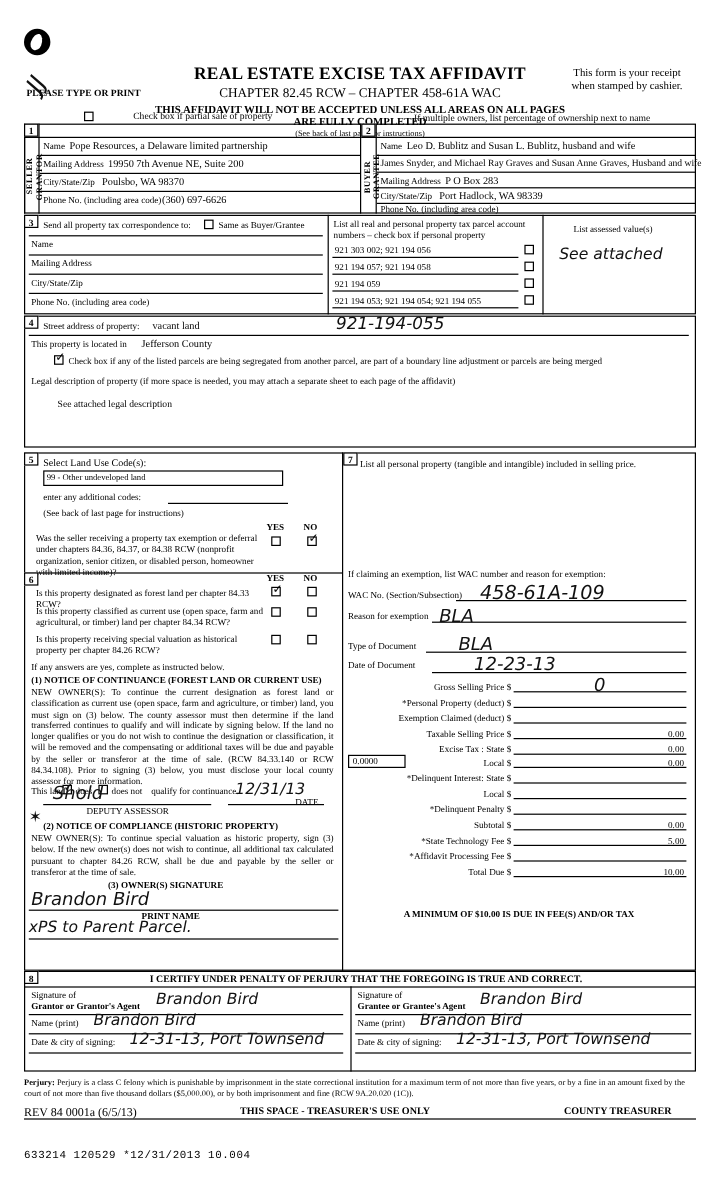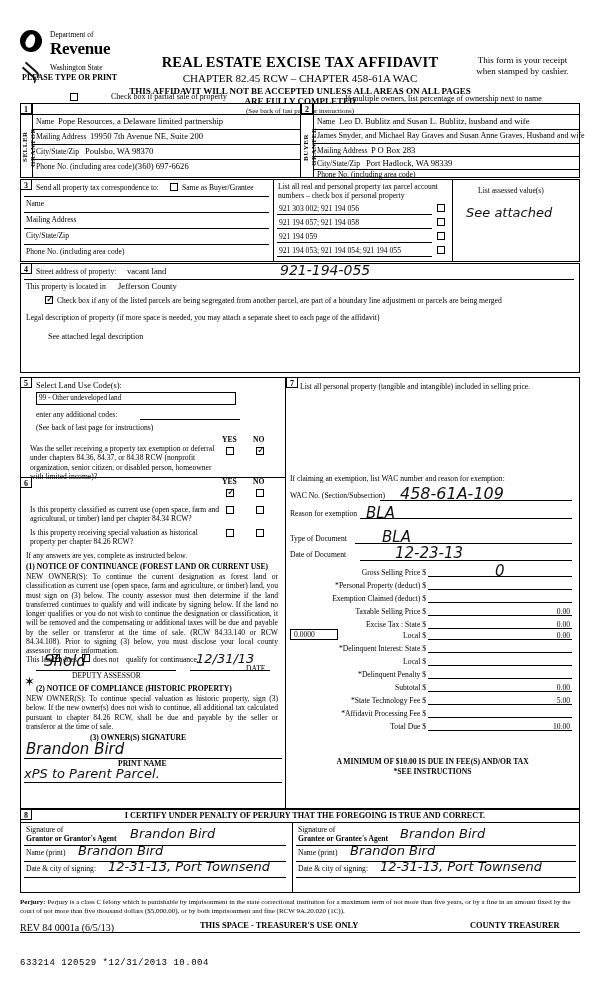--- a/index.html
+++ b/index.html
@@ -47,25 +47,20 @@
 
   .scribble{position:absolute;font-family:"DejaVu Sans",sans-serif;font-style:italic;color:#111;}
 </style>
 </head>
 <body>
 
 <div class="page">
 
   <div class="dept">
     <span class="swirl"></span>
-    <span class="dept-txt">
-      <span class="d1">Department of</span><br>
-      <span class="d2">Revenue</span><br>
-      <span class="d3">Washington State</span>
-    </span>
   </div>
 
   <div class="title">
     <h1>REAL ESTATE EXCISE TAX AFFIDAVIT</h1>
     <div class="sub">CHAPTER 82.45 RCW – CHAPTER 458-61A WAC</div>
     <div class="warn">THIS AFFIDAVIT WILL NOT BE ACCEPTED UNLESS ALL AREAS ON ALL PAGES ARE FULLY COMPLETED</div>
     <div class="seenote">(See back of last page for instructions)</div>
   </div>
 
   <div class="receipt">
@@ -199,20 +194,21 @@
   <div class="lbl" style="left:30px;top:444px;width:185px;line-height:1.25;">Was the seller receiving a property tax exemption or deferral under chapters 84.36, 84.37, or 84.38 RCW (nonprofit organization, senior citizen, or disabled person, homeowner with limited income)?</div>
   <div class="cbx" style="left:226px;top:447px;"></div>
   <div class="cbx ck" style="left:256px;top:447px;"></div>
 
   <div class="line" style="left:20px;top:477px;width:265px;"></div>
   <div class="numbadge" style="left:20px;top:477px;">6</div>
 
   <div class="lbl" style="left:222px;top:477px;font-weight:bold;">YES</div>
   <div class="lbl" style="left:253px;top:477px;font-weight:bold;">NO</div>
 
+  <div class="lbl" style="left:30px;top:490px;width:190px;">Is this property designated as forest land per chapter 84.33 RCW?</div>
   <div class="cbx ck" style="left:226px;top:489px;"></div>
   <div class="cbx" style="left:256px;top:489px;"></div>
 
   <div class="lbl" style="left:30px;top:505px;width:190px;line-height:1.25;">Is this property classified as current use (open space, farm and agricultural, or timber) land per chapter 84.34 RCW?</div>
   <div class="cbx" style="left:226px;top:506px;"></div>
   <div class="cbx" style="left:256px;top:506px;"></div>
 
   <div class="lbl" style="left:30px;top:528px;width:190px;line-height:1.25;">Is this property receiving special valuation as historical property per chapter 84.26 RCW?</div>
   <div class="cbx" style="left:226px;top:529px;"></div>
   <div class="cbx" style="left:256px;top:529px;"></div>
@@ -308,21 +304,20 @@
   <div class="line" style="left:428px;top:704px;width:144px;"></div>
 
   <div class="amt" style="left:290px;top:709px;width:136px;">*Affidavit Processing Fee $</div>
   <div class="line" style="left:428px;top:717px;width:144px;"></div>
 
   <div class="amt" style="left:290px;top:722px;width:136px;">Total Due $</div>
   <div class="amt" style="left:500px;top:722px;width:70px;">10.00</div>
   <div class="line" style="left:428px;top:730px;width:144px;"></div>
 
   <div class="lbl" style="left:300px;top:757px;width:265px;text-align:center;font-weight:bold;font-size:7.6px;">A MINIMUM OF $10.00 IS DUE IN FEE(S) AND/OR TAX</div>
-  <div class="lbl" style="left:300px;top:767px;width:265px;text-align:center;font-weight:bold;font-size:7.6px;">*SEE INSTRUCTIONS</div>
 
   <div class="bx" style="left:20px;top:809px;width:560px;height:84px;"></div>
   <div class="numbadge" style="left:20px;top:809px;">8</div>
   <div class="lbl" style="left:40px;top:811px;width:530px;text-align:center;font-weight:bold;font-size:8.2px;">I CERTIFY UNDER PENALTY OF PERJURY THAT THE FOREGOING IS TRUE AND CORRECT.</div>
   <div class="line" style="left:20px;top:822px;width:560px;"></div>
   <div class="line" style="left:292px;top:822px;width:0;height:71px;border-bottom:none;border-left:1px solid #000;"></div>
 
   <div class="lbl" style="left:26px;top:825px;">Signature of</div>
   <div class="lbl" style="left:26px;top:834px;font-weight:bold;">Grantor or Grantor's Agent</div>
   <div class="hw" style="position:absolute;left:130px;top:826px;font-size:13px;">Brandon Bird</div>

